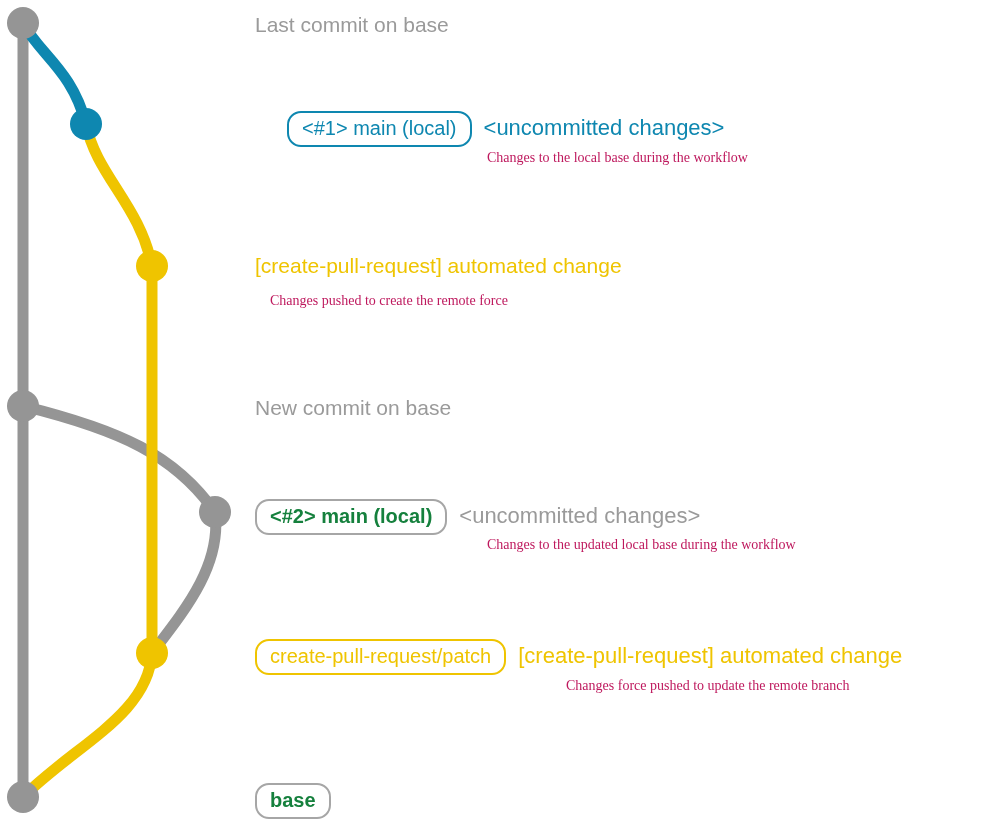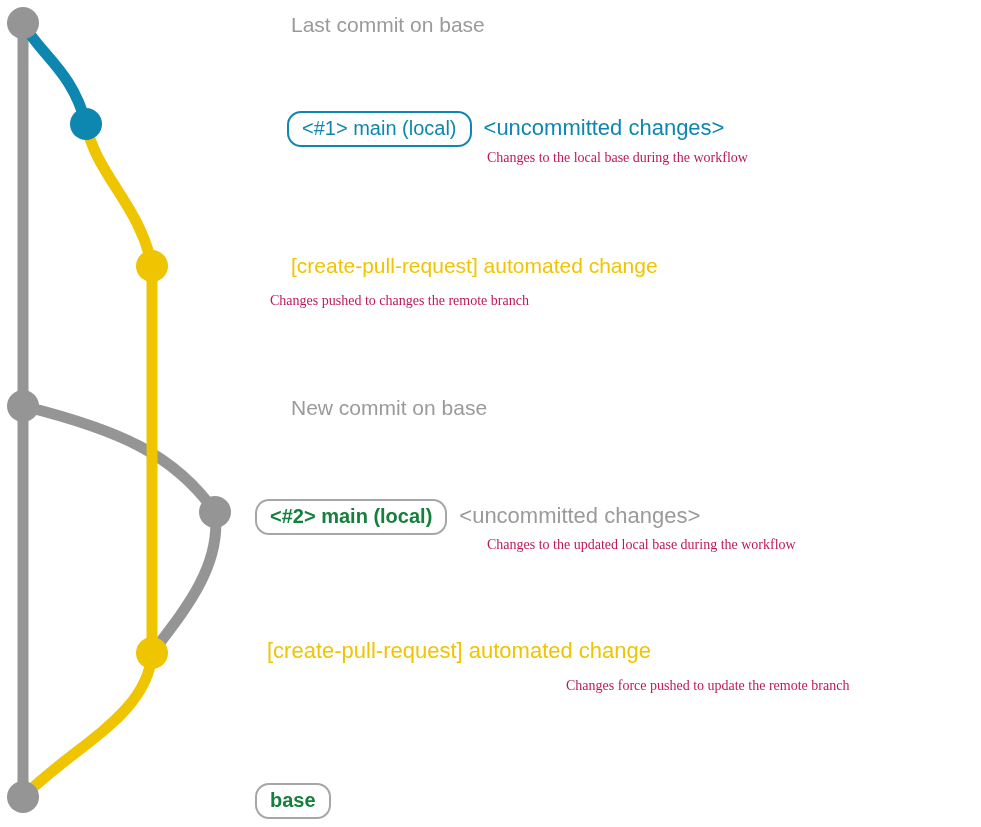--- a/index.html
+++ b/index.html
@@ -55,21 +55,20 @@
     font-size: 14px;
     line-height: 22px;
     color: #be185d;
     white-space: nowrap;
   }
   .plain-label {
     position: absolute;
     font-size: 21px;
     line-height: 24px;
     white-space: nowrap;
-    margin-left: 36px;
   }
   .plain-label.gray   { color: #9A9A9A; }
   .plain-label.yellow { color: #EFC400; }
 </style>
 </head>
 <body>
 
 <svg id="graph-svg" viewBox="0 0 981 827" xmlns="http://www.w3.org/2000/svg">
 
   <path d="M 23 23 L 23 406 L 23 797" stroke="#959595" stroke-width="11" fill="none" stroke-linecap="round"></path>
@@ -97,30 +96,31 @@
 
 <div class="plain-label gray" style="left:255px; top:13px;">Last commit on base</div>
 
 <div class="row" style="left:255px; top:111px;padding-left:32px;">
   <span class="pill teal">&lt;#1&gt; main (local)</span>
   <span class="subject teal">&lt;uncommitted changes&gt;</span>
 </div>
 <div class="note" style="left:487px; top:147px;">Changes to the local base during the workflow</div>
 
 <div class="plain-label yellow" style="left:255px; top:254px;">[create-pull-request] automated change</div>
-<div class="note" style="left:270px; top:290px;">Changes pushed to changes the remote branch</div>
+<div class="note" style="left:270px; top:290px;">Changes pushed to create the remote force</div>
 
 <div class="plain-label gray" style="left:255px; top:396px;">New commit on base</div>
 
 <div class="row" style="left:255px; top:499px;">
   <span class="pill gray">&lt;#2&gt; main (local)</span>
   <span class="subject gray">&lt;uncommitted changes&gt;</span>
 </div>
 <div class="note" style="left:487px; top:534px;">Changes to the updated local base during the workflow</div>
 
 <div class="row" style="left:255px; top:639px;">
+  <span class="pill yellow">create-pull-request/patch</span>
   <span class="subject yellow">[create-pull-request] automated change</span>
 </div>
 <div class="note" style="left:566px; top:675px;">Changes force pushed to update the remote branch</div>
 
 <div class="row" style="left:255px; top:783px;">
   <span class="pill gray">base</span>
 </div>
 
 </body></html>

